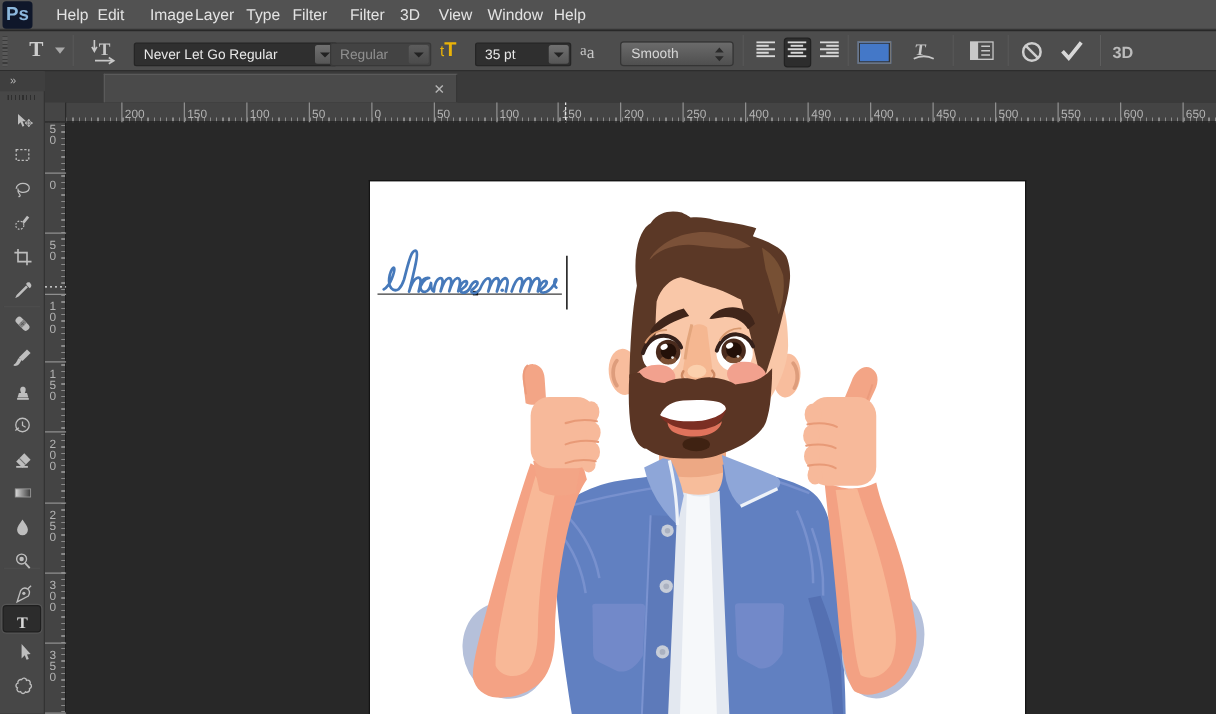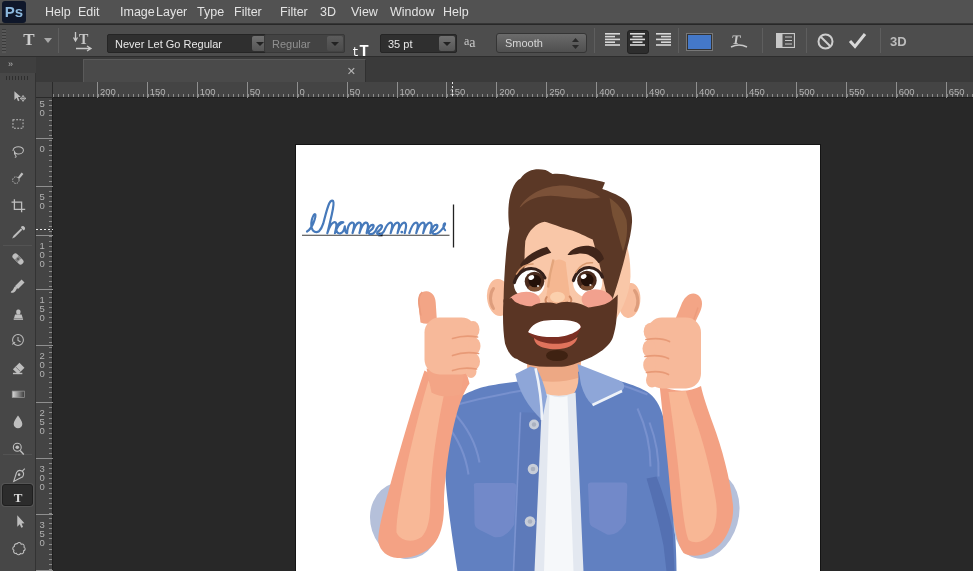--- a/index.html
+++ b/index.html
@@ -91,21 +91,21 @@
   <div class="combo" style="left:107px;width:163px">
     <span class="txt">Never Let Go Regular</span>
       <span class="btn"></span>
   </div>
 
   <div class="combo" style="left:264px;width:81px;background:#434343;border-color:#383838">
     <span class="txt" style="color:#909090">Regular</span>
     <span class="btn" style="background:linear-gradient(#5c5c5c,#4b4b4b)"></span>
   </div>
 
-  <div style="position:absolute;left:352px;top:18px;color:#ffffff;font-family:Liberation Mono, monospace">
+  <div style="position:absolute;left:352px;top:7px;color:#eab308;font-family:Liberation Sans, sans-serif">
     <span style="font-size:12px">t</span><span style="font-size:16px;font-weight:bold">T</span>
   </div>
 
   <div class="combo" style="left:380px;width:77px">
     <span class="txt">35 pt</span>
       <span class="btn"></span>
   </div>
 
   <div style="position:absolute;left:464px;top:6px;color:#c8c8c8;font-family:'Liberation Serif',serif">
     <span style="font-size:12px">a</span><span style="font-size:14px;position:relative;top:2px">a</span>

